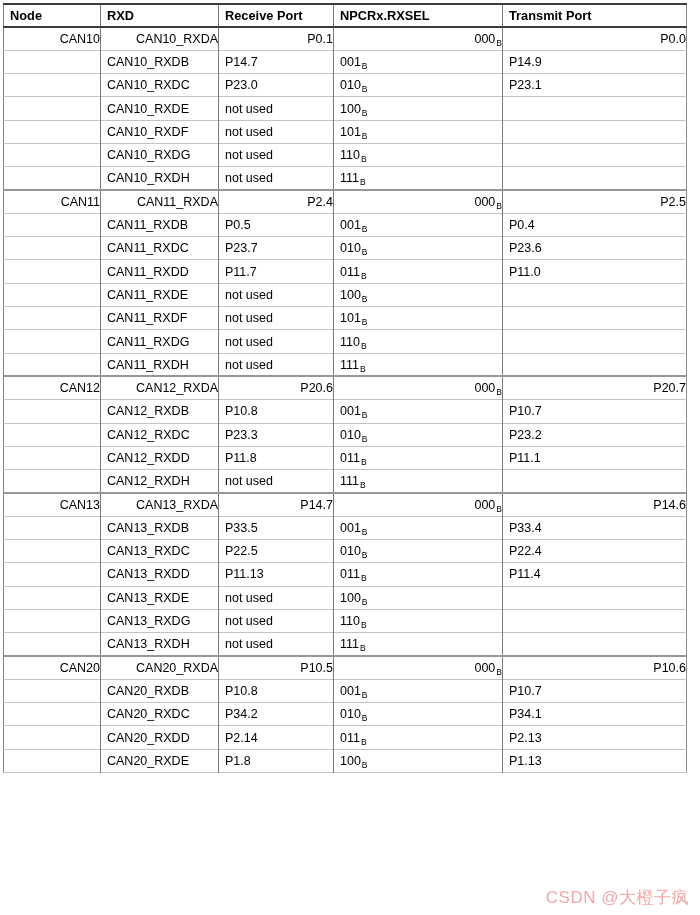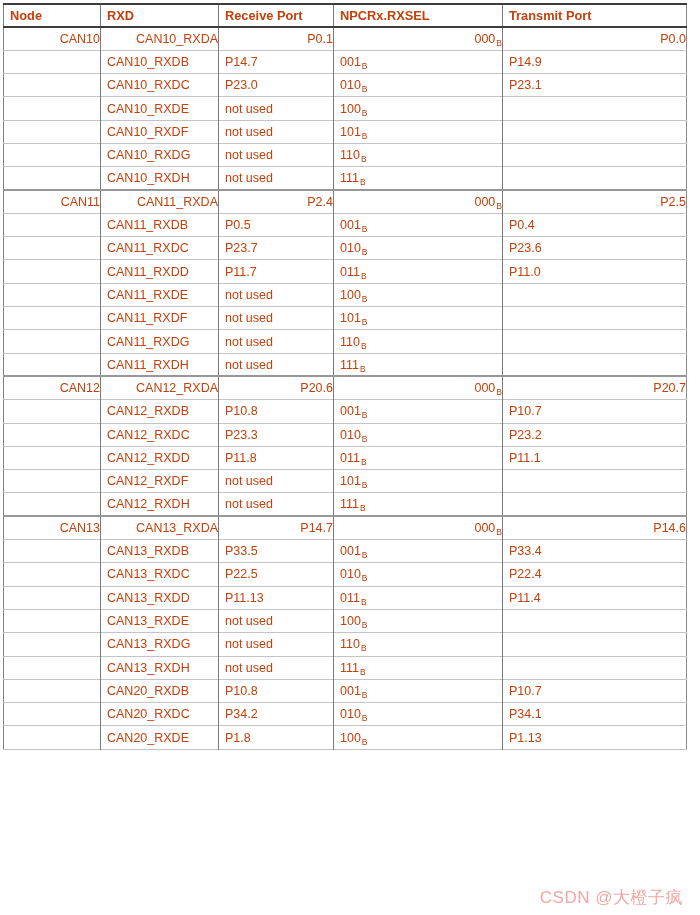--- a/index.html
+++ b/index.html
@@ -20,21 +20,21 @@
   }
   table.mux-table {
     position: absolute;
     left: 3px;
     top: 3px;
     width: 683px;
     border-collapse: collapse;
     table-layout: fixed;
     border-left: 1px solid #808080;
     border-right: 1px solid #8a8a8a;
-    color: #c2410c;
+    color: #000000;
     font-size: 12.5px;
   }
   col.c1 { width: 97px; }
   col.c2 { width: 118px; }
   col.c3 { width: 115px; }
   col.c4 { width: 169px; }
   col.c5 { width: 184px; }
 
   thead tr {
     height: 23px;
@@ -70,21 +70,21 @@
   sub.bsub {
     font-size: 8.5px;
     margin-left: 1px;
     vertical-align: baseline;
     position: relative;
     bottom: -3px;
   }
   .watermark {
     position: absolute;
     top: 886px;
-    right: 17px;
+    right: 11px;
     font-size: 17px;
     color: #f2a6a6;
     letter-spacing: 0.5px;
     white-space: nowrap;
   }
 </style>
 </head>
 <body>
 
 <div class="page">
@@ -234,27 +234,20 @@
   </tr>
         <tr>
     <td><span></span></td>
     <td><span>CAN12_RXDD</span></td>
     <td><span>P11.8</span></td>
     <td><span>011</span><sub class="bsub">B</sub></td>
     <td><span>P11.1</span></td>
   </tr>
         <tr>
     <td><span></span></td>
-    <td><span>CAN12_RXDF</span></td>
-    <td><span>not used</span></td>
-    <td><span>101</span><sub class="bsub">B</sub></td>
-    <td><span></span></td>
-  </tr>
-        <tr>
-    <td><span></span></td>
     <td><span>CAN12_RXDH</span></td>
     <td><span>not used</span></td>
     <td><span>111</span><sub class="bsub">B</sub></td>
     <td><span></span></td>
   </tr>
         <tr class="group-start">
     <td><span>CAN13</span></td>
     <td><span>CAN13_RXDA</span></td>
     <td><span>P14.7</span></td>
     <td><span>000</span><sub class="bsub">B</sub></td>
@@ -295,33 +288,47 @@
     <td><span>110</span><sub class="bsub">B</sub></td>
     <td><span></span></td>
   </tr>
         <tr>
     <td><span></span></td>
     <td><span>CAN13_RXDH</span></td>
     <td><span>not used</span></td>
     <td><span>111</span><sub class="bsub">B</sub></td>
     <td><span></span></td>
   </tr>
+        <tr class="group-start">
+    <td><span>CAN20</span></td>
+    <td><span>CAN20_RXDA</span></td>
+    <td><span>P10.5</span></td>
+    <td><span>000</span><sub class="bsub">B</sub></td>
+    <td><span>P10.6</span></td>
+  </tr>
         <tr>
     <td><span></span></td>
     <td><span>CAN20_RXDB</span></td>
     <td><span>P10.8</span></td>
     <td><span>001</span><sub class="bsub">B</sub></td>
     <td><span>P10.7</span></td>
   </tr>
         <tr>
     <td><span></span></td>
     <td><span>CAN20_RXDC</span></td>
     <td><span>P34.2</span></td>
     <td><span>010</span><sub class="bsub">B</sub></td>
     <td><span>P34.1</span></td>
+  </tr>
+        <tr>
+    <td><span></span></td>
+    <td><span>CAN20_RXDD</span></td>
+    <td><span>P2.14</span></td>
+    <td><span>011</span><sub class="bsub">B</sub></td>
+    <td><span>P2.13</span></td>
   </tr>
         <tr>
     <td><span></span></td>
     <td><span>CAN20_RXDE</span></td>
     <td><span>P1.8</span></td>
     <td><span>100</span><sub class="bsub">B</sub></td>
     <td><span>P1.13</span></td>
   </tr>
       </tbody>
   </table>

